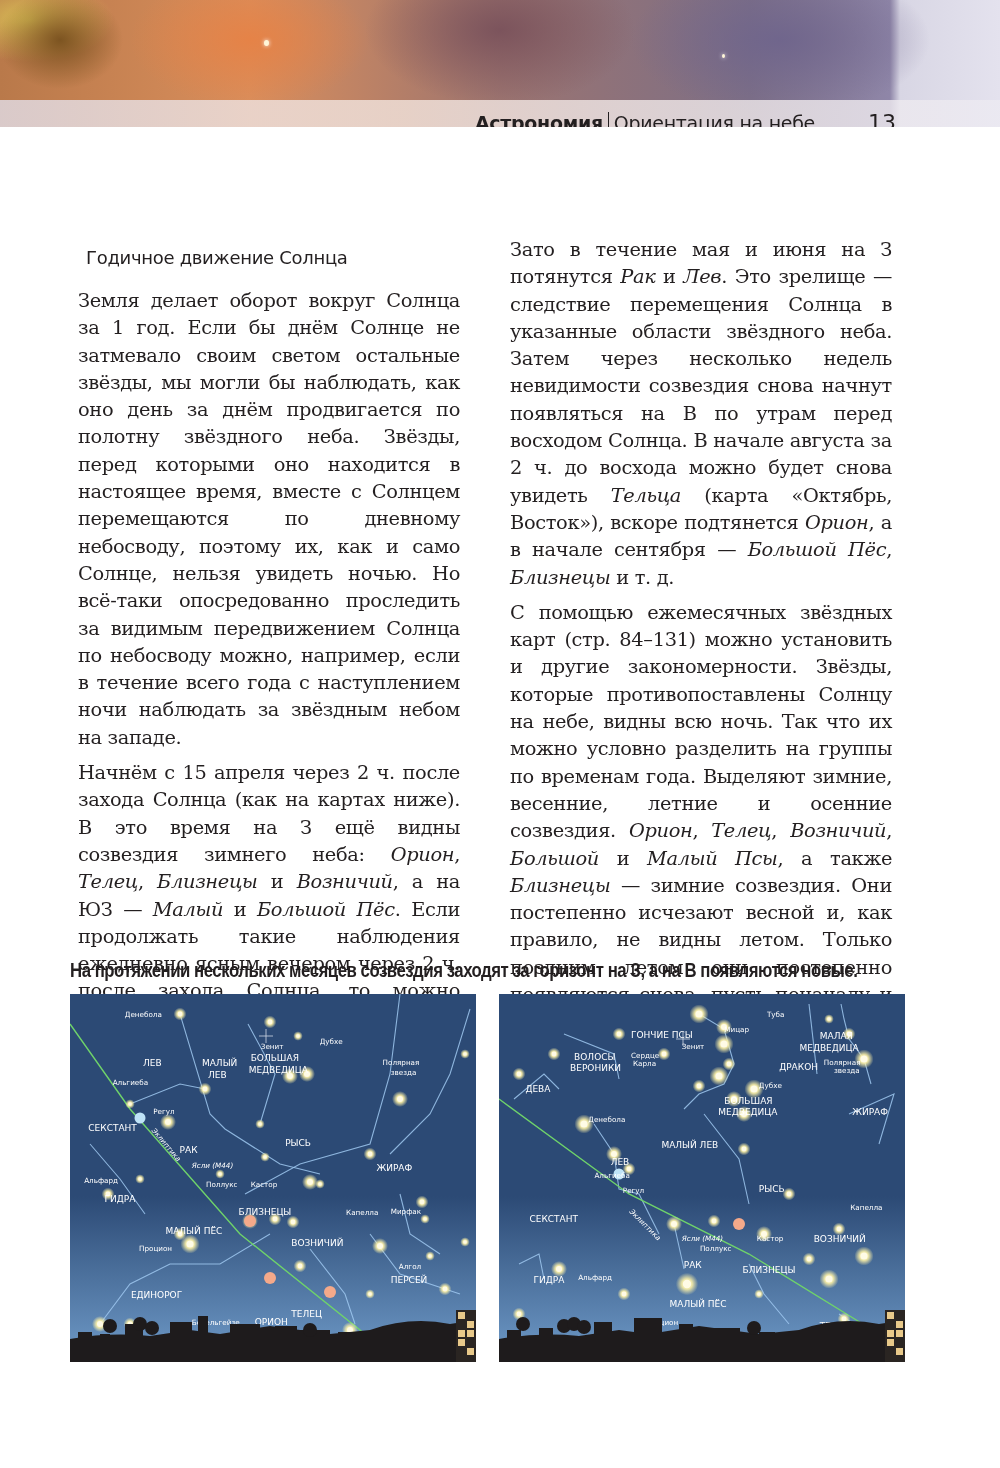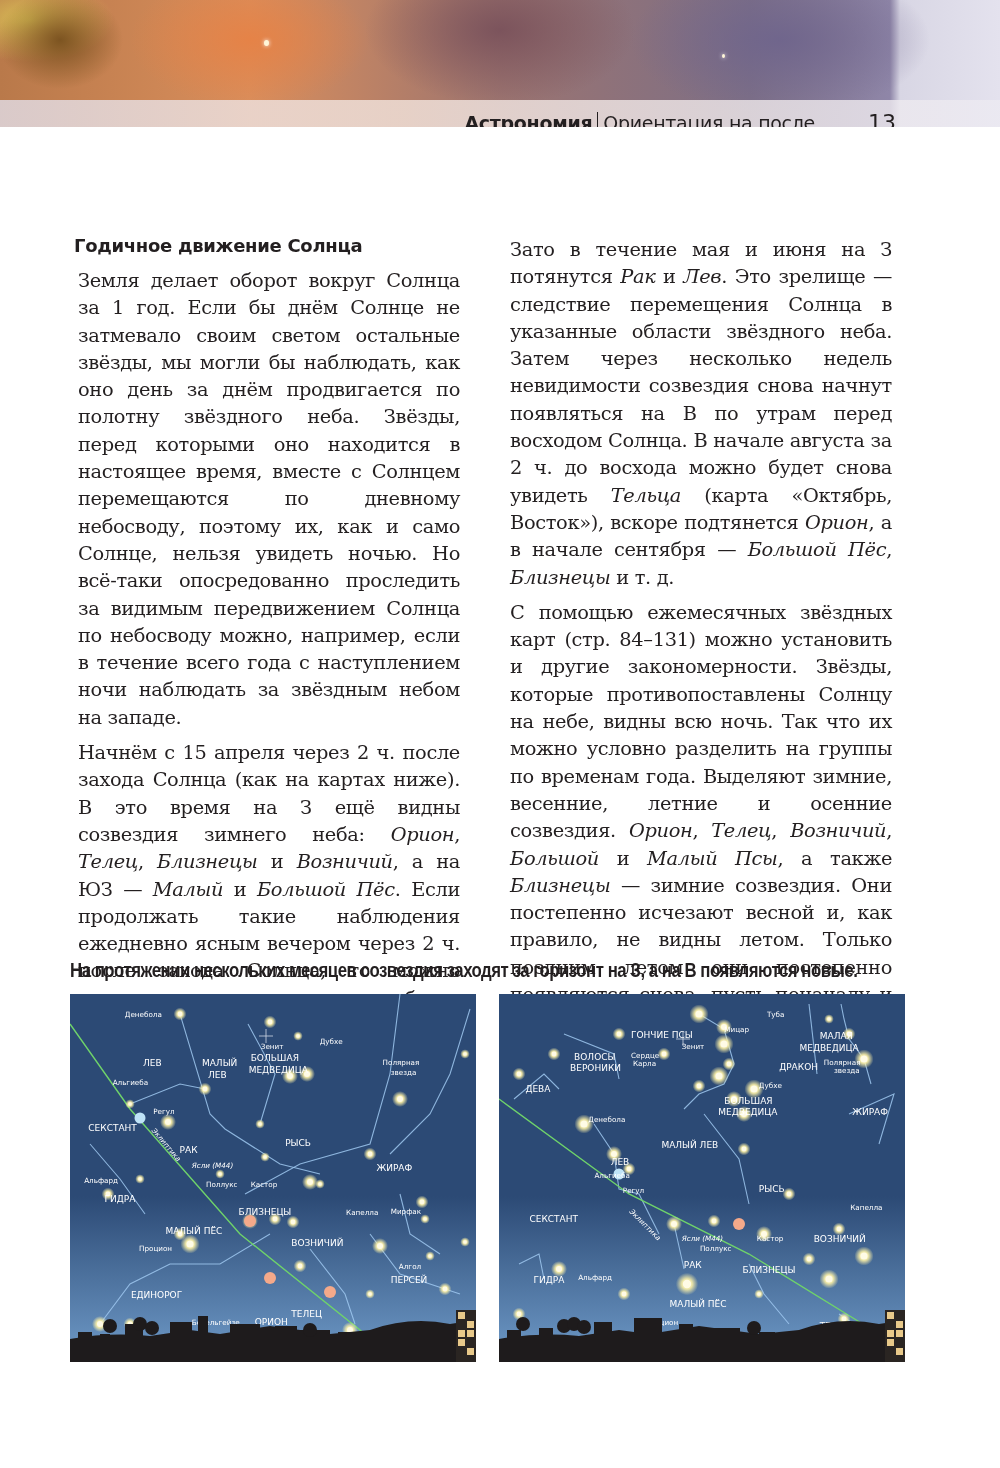--- a/index.html
+++ b/index.html
@@ -16,40 +16,40 @@
     background:linear-gradient(90deg,rgba(225,220,230,.82),rgba(245,232,225,.78) 40%,rgba(236,234,242,.82) 100%);}
   .banner .star{position:absolute;width:5px;height:6px;border-radius:50%;background:#fff6d8;box-shadow:0 0 4px #fff;}
   .runhead{position:absolute;top:112px;right:105px;font-family:"DejaVu Sans",sans-serif;font-size:19px;letter-spacing:-0.3px;color:#231f20;display:flex;align-items:center;}
   .runhead .bold{font-weight:bold;}
   .runhead .sep{display:inline-block;width:1px;height:22px;background:#231f20;margin:0 5px;}
   .pagenum{position:absolute;top:110px;right:104px;font-family:"DejaVu Sans",sans-serif;font-weight:normal;font-size:22px;}
   .col{position:absolute;top:228px;width:398px;font-size:19.4px;line-height:27.3px;text-align:justify;letter-spacing:-0.35px;}
   .col.left{left:70px;}
   .col.right{left:502px;top:228px;}
   .col p{margin:8px;}
-  .col h2{margin:4px;font-family:"DejaVu Sans",sans-serif;font-weight:bold;font-size:18px;line-height:27px;letter-spacing:-0.3px;}
+  .col h2{margin:16px;font-family:"DejaVu Sans",sans-serif;font-weight:normal;font-size:18px;line-height:27px;letter-spacing:-0.3px;}
   .col i{font-style:italic;}
   .caption{position:absolute;left:70px;top:959px;width:860px;font-family:"Liberation Sans",sans-serif;font-weight:bold;font-size:19.5px;letter-spacing:-0.55px;transform:scaleX(.86);transform-origin:left;white-space:nowrap;}
   .chart{position:absolute;top:994px;width:416px;height:368px;overflow:hidden;}
   .chart.c1{left:70px;}
   .chart.c2{left:499px;}
   .chart svg{display:block;}
   .lbl{font-family:"DejaVu Sans",sans-serif;fill:#fff;}
 </style>
 </head>
 <body>
 
 <div class="banner">
   <div class="star" style="left:264px;top:40px;"></div>
   <div class="star" style="left:722px;top:54px;width:3px;height:4px;"></div>
   <div class="band"></div>
   <div class="runhead" style="right:185px;">
     <span class="bold">Астрономия</span>
     <span class="sep"></span>
-    <span>Ориентация на после</span>
+    <span>Ориентация на небе</span>
   </div>
   <div class="pagenum">13</div>
 </div>
 
 <div class="col left">
   <h2>Годичное движение Солнца</h2>
   <p><span>Земля делает оборот вокруг Солнца за 1 год. Если бы днём Солнце не затмевало своим светом остальные звёзды, мы могли бы наблюдать, как оно день за днём продвигается по полотну звёздного неба. Звёзды, перед которыми оно находится в настоящее время, вместе с Солнцем перемещаются по дневному небосводу, поэтому их, как и само Солнце, нельзя увидеть ночью. Но всё-таки опосредованно проследить за видимым передвижением Солнца по небосводу можно, например, если в течение всего года с наступлением ночи наблюдать за звёздным небом на западе.</span></p>
   <p><span>Начнём с 15 апреля через 2 ч. после захода Солнца (как на картах ниже). В это время на З ещё видны созвездия зимнего неба: </span><i>Орион</i><span>, </span><i>Телец</i><span>, </span><i>Близнецы</i><span> и </span><i>Возничий</i><span>, а на ЮЗ — </span><i>Малый</i><span> и </span><i>Большой Пёс</i><span>. Если продолжать такие наблюдения ежедневно ясным вечером через 2 ч. после захода Солнца, то можно увидеть, что зимние созвездия будут опускаться всё ниже и мало-помалу станут невидимыми.</span></p>
 </div>
 

